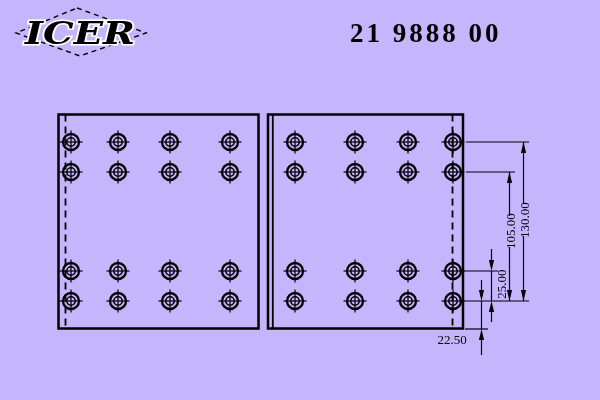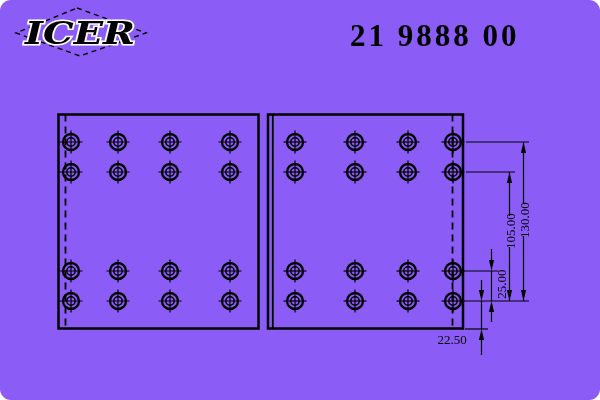--- a/index.html
+++ b/index.html
@@ -1,28 +1,27 @@
 <!DOCTYPE html>
 <html><head>
 <meta charset="utf-8">
 <style>
   html,body{margin:0;padding:0;background:#fff;}
   .canvas{
     position:relative;
     width:600px;height:400px;
-    background:#8b5cf6;
+    background:#c4b5fd;
     overflow:hidden;
     font-family:"Liberation Serif", serif;
-    border-radius:11px;
   }
   .part-number{
     position:absolute;
     left:350px;top:18px;
     font-family:"Liberation Serif", serif;
-    font-size:31px;
+    font-size:27px;
     font-weight:bold;
     letter-spacing:3px;
     color:#000;
     white-space:nowrap;
   }
   .logo-svg{position:absolute;left:10px;top:2px;}
   .logo-diamond{fill:none;stroke:#000;stroke-width:1.4;stroke-dasharray:5 4;}
   .logo-text{
     font-family:"DejaVu Serif", serif;
     font-weight:bold;

